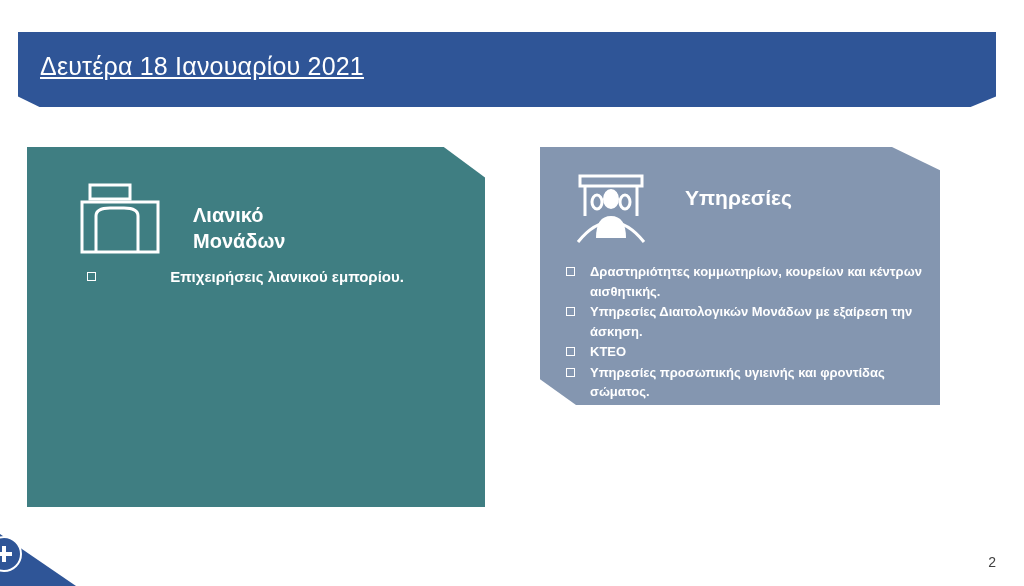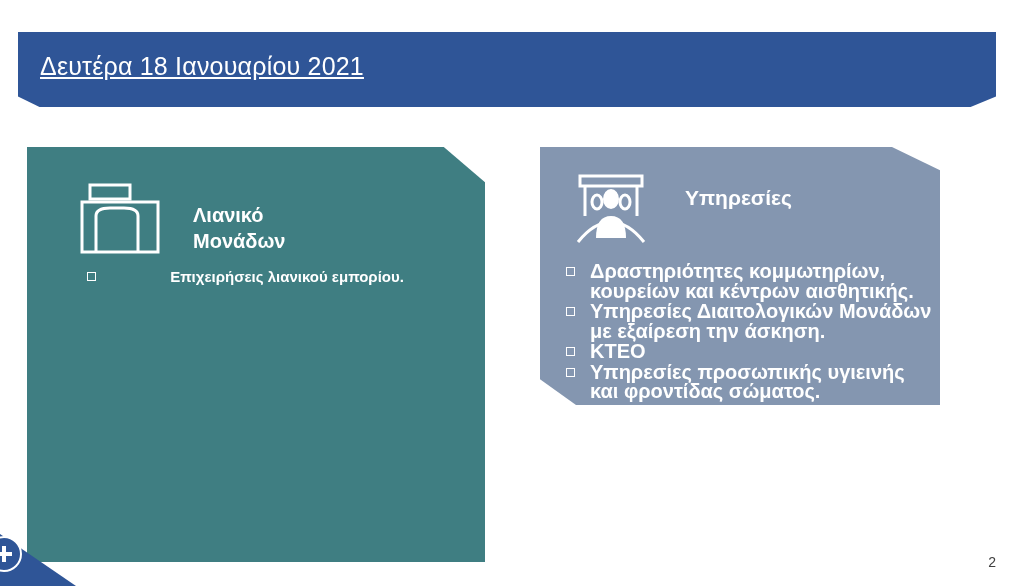--- a/index.html
+++ b/index.html
@@ -48,21 +48,21 @@
     position: absolute;
   }
   .panel .bg {
     position: absolute;
     inset: 0;
   }
   .panel-left {
     left: 27px;
     top: 147px;
     width: 458px;
-    height: 415px;
+    height: 360px;
   }
   .panel-left .bg {
     background: #3f7e82;
     clip-path: polygon(0 0, 91% 0, 100% 8.5%, 100% 100%, 0 100%);
   }
   .panel-right {
     left: 540px;
     top: 147px;
     width: 400px;
     height: 258px;
@@ -127,21 +127,21 @@
     top: 120px;
     width: 380px;
     font-size: 15px;
     line-height: 20px;
     text-align: center;
   }
   .bullets-right {
     left: 22px;
     top: 115px;
     width: 372px;
-    font-size: 20px;
+    font-size: 13px;
     line-height: 19.5px;
   }
   .bullets-right li { margin-bottom: 2px; }
 
   
   .logo-frag {
     position: absolute;
     left: 0;
     bottom: 0;
     width: 76px;

